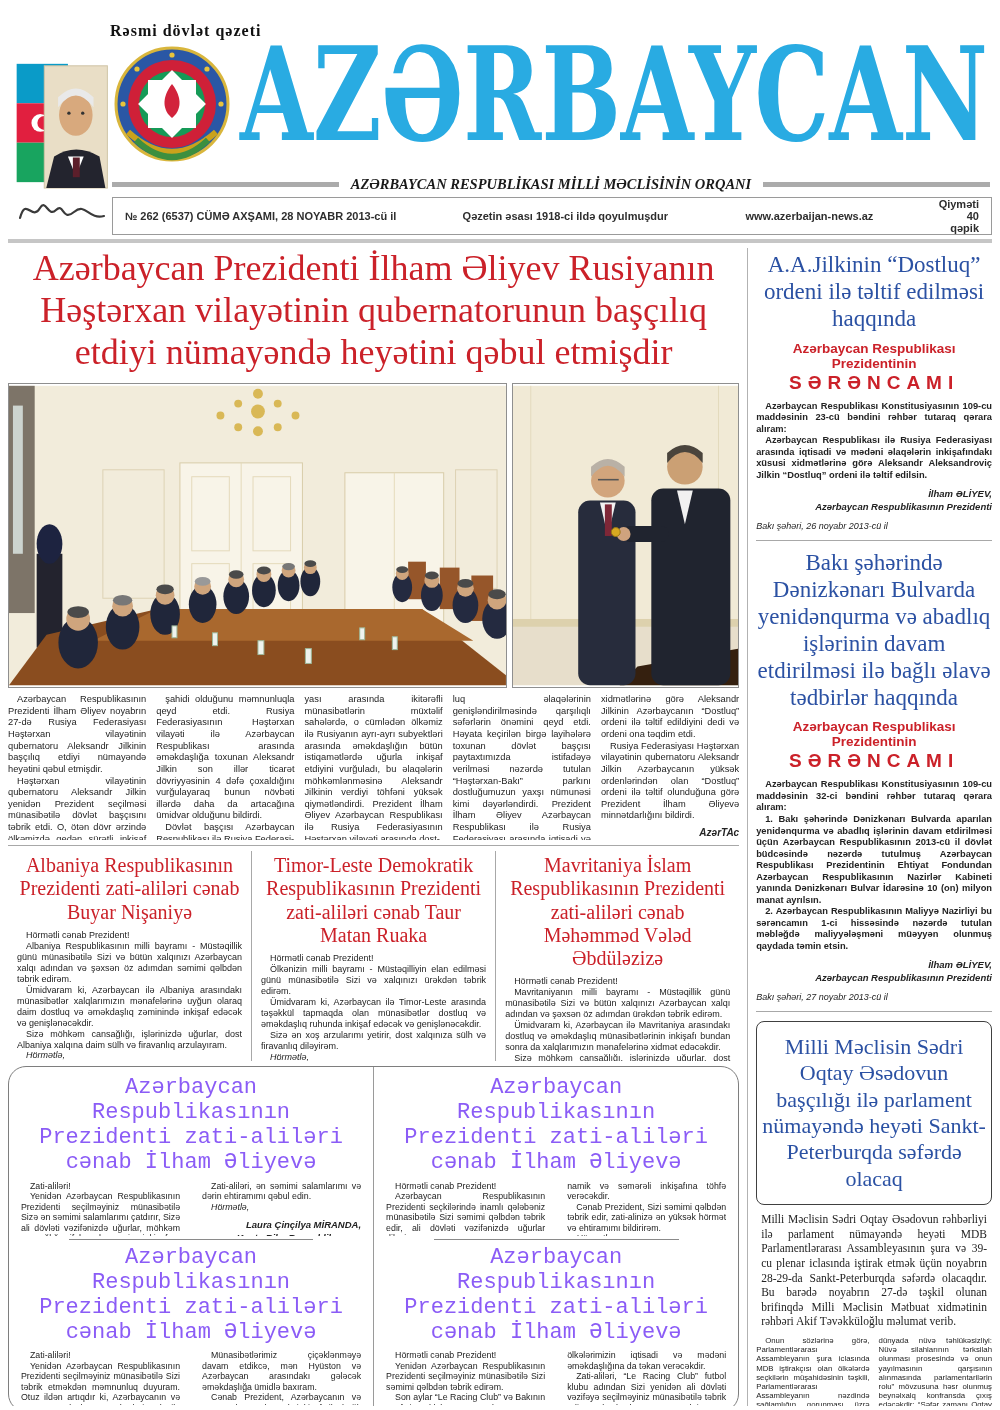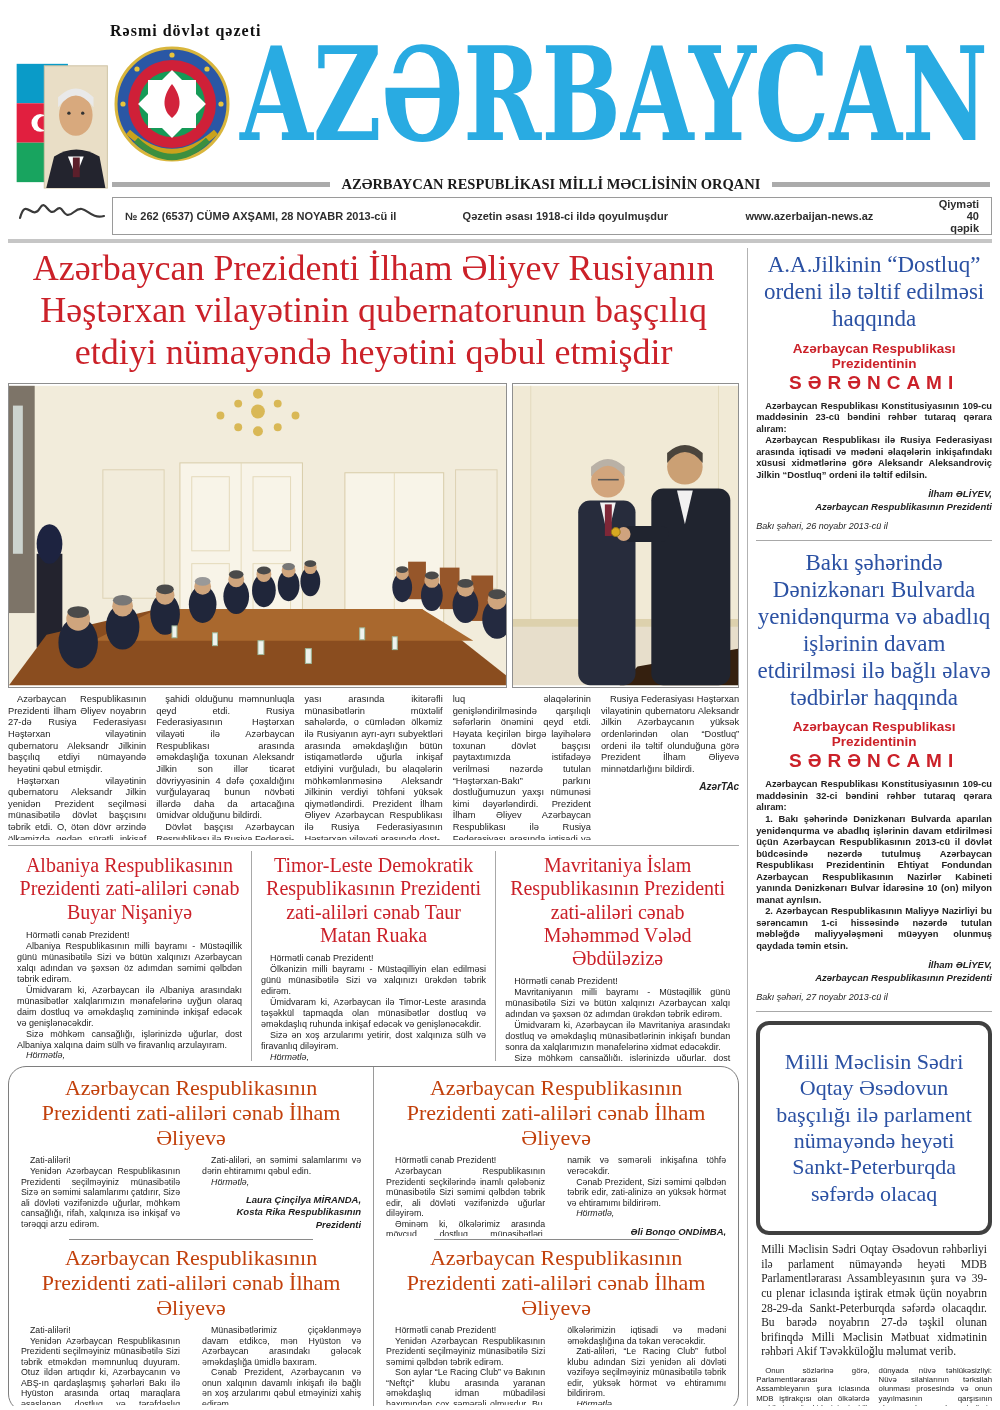--- a/index.html
+++ b/index.html
@@ -6,21 +6,21 @@
   .page{position:relative;width:1000px;height:1410px;background:#fff;overflow:hidden;
         font-family:"Liberation Sans",sans-serif;color:#232323;}
   
   .tagline{position:absolute;left:110px;top:22px;font-family:"Liberation Serif",serif;
            font-weight:bold;font-size:16px;letter-spacing:1px;color:#111;}
   .emblem{position:absolute;left:112px;top:42px;}
   .portrait{position:absolute;left:16px;top:52px;}
   .signature{position:absolute;left:12px;top:190px;}
   .masthead-svg{position:absolute;left:238px;top:22px;}
   .masthead-text{font-family:"DejaVu Serif",serif;font-weight:bold;fill:#29abe2;}
-  .organ-row{position:absolute;left:112px;top:176px;width:878px;display:flex;align-items:center;gap:12px;}
+  .organ-row{position:absolute;left:112px;top:176px;width:878px;display:flex;align-items:center;gap:12px;font-style:italic;}
   .organ-row .bar{height:5px;background:#ababab;flex:1;}
   .organ-text{font-family:"Liberation Serif",serif;font-weight:bold;font-size:14.5px;color:#1a1a1a;white-space:nowrap;}
   .infobar{position:absolute;left:112px;top:197px;width:878px;height:36px;border:1px solid #9a9a9a;
            display:flex;align-items:center;font-weight:bold;font-size:11px;color:#2e2e2e;}
   .infobar .cell{padding:0 12px;}
   .c-issue{width:315px;}.c-founded{width:260px;}.c-site{width:170px;}.c-price{flex:1;text-align:right;}
   .rule-thick{position:absolute;left:8px;top:239px;width:984px;height:4px;background:#c6c6c6;}
   
   .content{position:absolute;left:8px;top:248px;width:984px;height:1158px;display:flex;}
   .left{width:738px;overflow:hidden;}
@@ -43,32 +43,32 @@
   .lo-body{font-size:9px;line-height:1.22;text-align:justify;}
   .closing{font-style:italic;}
   .sig{text-align:right;font-weight:bold;font-style:italic;font-size:9.5px;margin-top:7px;line-height:1.3;}
   .dateline{font-style:italic;font-size:9px;margin-top:8px;}
   
   .letters-in{margin-top:5px;height:344px;border:1.5px solid #7e7e7e;border-radius:18px;display:flex;overflow:hidden;}
   .li-col{flex:1;padding:6px 12px;display:flex;flex-direction:column;overflow:hidden;}
   .li-col.first{border-right:1px solid #9a9a9a;}
   .li{flex:1;overflow:hidden;}
   .li-divider{border-top:1px solid #8a8a8a;width:72%;margin:3px auto;}
-  .li-title{margin:2px 0 5px;font-family:Liberation Serif, serif;font-weight:400;
-            font-size:22px;line-height:1.14;color:#c2410c;text-align:center;}
+  .li-title{margin:2px 0 5px;font-family:Liberation Mono, monospace;font-weight:400;
+            font-size:22px;line-height:1.14;color:#8b5cf6;text-align:center;}
   .li-cols{display:flex;gap:22px;font-size:8.8px;line-height:1.2;text-align:justify;}
   .li-cols .c{flex:1;}
   
   .d-title{margin:4px 0 8px;font-family:"Liberation Serif",serif;font-weight:400;
            font-size:23px;line-height:1.17;color:#2b51a3;text-align:center;}
   .kicker{color:#cb2129;font-weight:bold;font-size:13.5px;text-align:center;}
   .doctype{color:#cb2129;font-weight:bold;font-size:19px;letter-spacing:6px;text-align:center;margin:1px 0 7px;}
   .d-body{font-size:9.3px;line-height:1.24;text-align:justify;font-weight:bold;}
   .r-hr{border-top:1px solid #a8a8a8;margin:9px 0;}
-  .parl-box{border:4px solid #404040;border-radius:13px;padding:24px 3px;margin-bottom:7px;}
+  .parl-box{border:1px solid #404040;border-radius:8px;padding:12px 3px;margin-bottom:7px;}
   .parl-title{margin:0;font-family:"Liberation Serif",serif;font-weight:400;
               font-size:22px;line-height:1.2;color:#2b51a3;text-align:center;}
   .parl-lead{font-family:"Liberation Serif",serif;font-size:11.5px;line-height:1.27;text-align:justify;padding:0 5px;margin:5px 0 7px;}
   .parl-cols{display:flex;gap:9px;font-size:7.8px;line-height:1.18;text-align:justify;}
   .parl-cols .c{flex:1;}
 </style>
 </head>
 <body>
 
 <div class="page">
@@ -304,20 +304,21 @@
           <p>şahidi olduğunu məmnunluqla qeyd etdi. Rusiya Federasiyasının Həştərxan vilayəti ilə Azərbaycan Respublikası arasında əməkdaşlığa toxunan Aleksandr Jilkin son illər ticarət dövriyyəsinin 4 dəfə çoxaldığını vurğulayaraq bunun növbəti illərdə daha da artacağına ümidvar olduğunu bildirdi.</p>
           <p>Dövlət başçısı Azərbaycan Respublikası ilə Rusiya Federasi-</p>
         </div>
         <div class="c">
           <p style="text-indent:0">yası arasında ikitərəfli münasibətlərin müxtəlif sahələrdə, o cümlədən ölkəmiz ilə Rusiyanın ayrı-ayrı subyektləri arasında əməkdaşlığın bütün istiqamətlərdə uğurla inkişaf etdiyini vurğuladı, bu əlaqələrin möhkəmlənməsinə Aleksandr Jilkinin verdiyi töhfəni yüksək qiymətləndirdi. Prezident İlham Əliyev Azərbaycan Respublikası ilə Rusiya Federasiyasının Həştərxan vilayəti arasında dost-</p>
         </div>
         <div class="c">
           <p style="text-indent:0">luq əlaqələrinin genişləndirilməsində qarşılıqlı səfərlərin önəmini qeyd etdi. Həyata keçirilən birgə layihələrə toxunan dövlət başçısı paytaxtımızda istifadəyə verilməsi nəzərdə tutulan “Həştərxan-Bakı” parkını dostluğumuzun yaxşı nümunəsi kimi dəyərləndirdi. Prezident İlham Əliyev Azərbaycan Respublikası ilə Rusiya Federasiyası arasında iqtisadi və mədəni əlaqələrin inkişafındakı xüsusi</p>
         </div>
         <div class="c">
+          <p style="text-indent:0">xidmətlərinə görə Aleksandr Jilkinin Azərbaycanın “Dostluq” ordeni ilə təltif edildiyini dedi və ordeni ona təqdim etdi.</p>
           <p>Rusiya Federasiyası Həştərxan vilayətinin qubernatoru Aleksandr Jilkin Azərbaycanın yüksək ordenlərindən olan “Dostluq” ordeni ilə təltif olunduğuna görə Prezident İlham Əliyevə minnətdarlığını bildirdi.</p>
           <div class="byline">AzərTAc</div>
         </div>
       </div>
 
       <div class="rule1"></div>
 
       <div class="letters-out">
         <div class="lo">
           <h3 class="lo-title">Albaniya Respublikasının Prezidenti zati-aliləri cənab Buyar Nişaniyə</h3>

